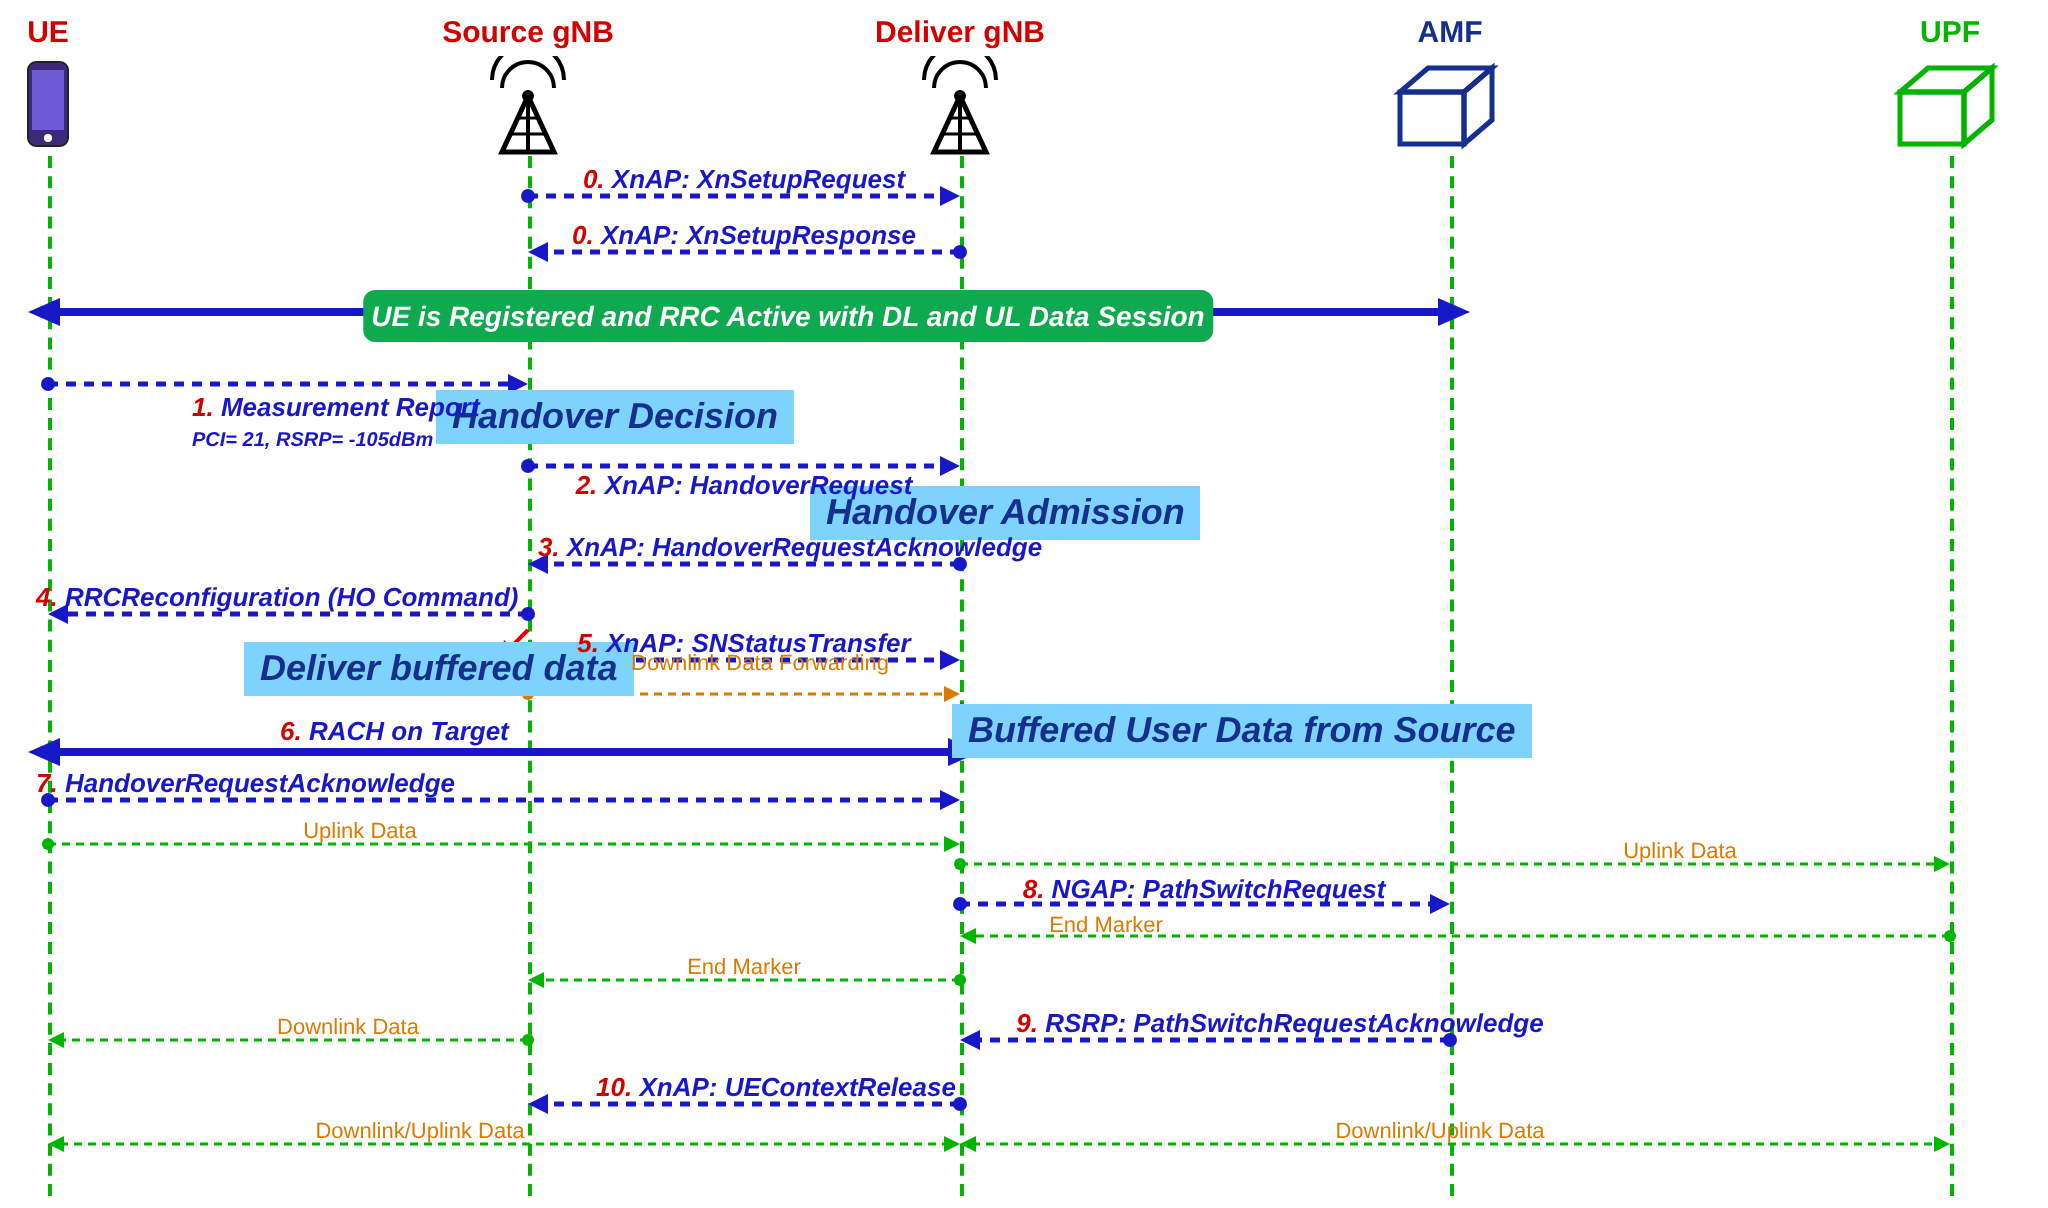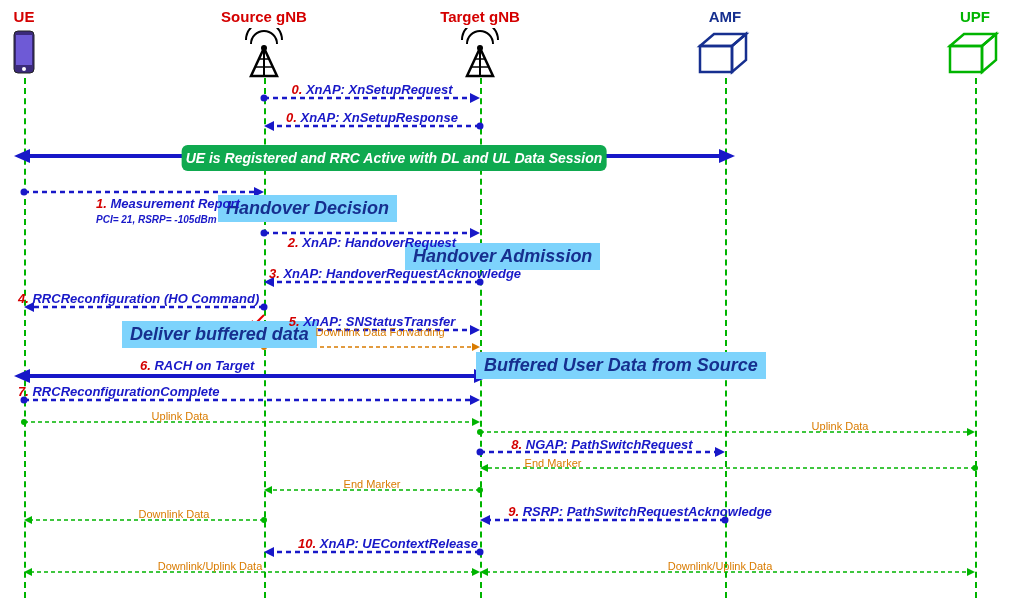--- a/index.html
+++ b/index.html
@@ -102,21 +102,21 @@
   .dot { fill: #1818c8; }
   .dot.green { fill: #00b400; }
   .redarrow { stroke:#e60000; stroke-width:2; fill:none;}
   .redhead { fill:#e60000;}
 </style>
 </head>
 <body>
 
 <div class="actor-label red" style="left:24px" data-name="actor-ue">UE</div>
 <div class="actor-label red" style="left:264px" data-name="actor-source-gnb">Source gNB</div>
-<div class="actor-label red" style="left:480px" data-name="actor-target-gnb">Target gNB</div>
+<div class="actor-label red" style="left:480px" data-name="actor-target-gnb">Deliver gNB</div>
 <div class="actor-label blue" style="left:725px" data-name="actor-amf">AMF</div>
 <div class="actor-label green" style="left:975px" data-name="actor-upf">UPF</div>
 
 <div class="icon" style="left:24px;top:30px" data-name="phone-icon">
 <svg width="22" height="44">
       <rect x="1" y="1" width="20" height="42" rx="4" fill="#3b2a7a" stroke="#222"></rect>
       <rect x="3" y="5" width="16" height="30" fill="#6e5ad6"></rect>
       <circle cx="11" cy="39" r="2" fill="#fff"></circle>
     </svg>
 </div>
@@ -298,21 +298,21 @@
 <div class="orange-label" style="left:380px;top:326px" data-name="label-dl-forwarding">Downlink Data Forwarding</div>
 
 <div class="note" style="left:476px;top:352px" data-name="note-buffered">Buffered User Data from Source</div>
 
 <div class="msg" style="left:140px;top:358px;transform:none" data-name="msg-rach">
   <span class="num" style="color:#1818c8;font-weight:bold">6.</span> <span class="txt">RACH on Target</span>
 </div>
 <style>.msg[data-name="msg-rach"] .num{color:#d40000 !important}</style>
 
 <div class="msg" style="left:18px;top:384px;transform:none" data-name="msg-rrc-reconf-complete">
-  <span class="num">7.</span> <span class="txt">RRCReconfigurationComplete</span>
+  <span class="num">7.</span> <span class="txt">HandoverRequestAcknowledge</span>
 </div>
 
 <div class="orange-label" style="left:180px;top:410px;color:#d97b00" data-name="label-ul-data">Uplink Data</div>
 <div class="orange-label" style="left:840px;top:420px;color:#d97b00" data-name="label-ul-data-2">Uplink Data</div>
 
 <div class="msg" style="left:602px;top:437px" data-name="msg-path-switch-request">
   <span class="num">8.</span> <span class="txt">NGAP: PathSwitchRequest</span>
 </div>
 
 <div class="orange-label" style="left:553px;top:457px" data-name="label-end-marker">End Marker</div>

